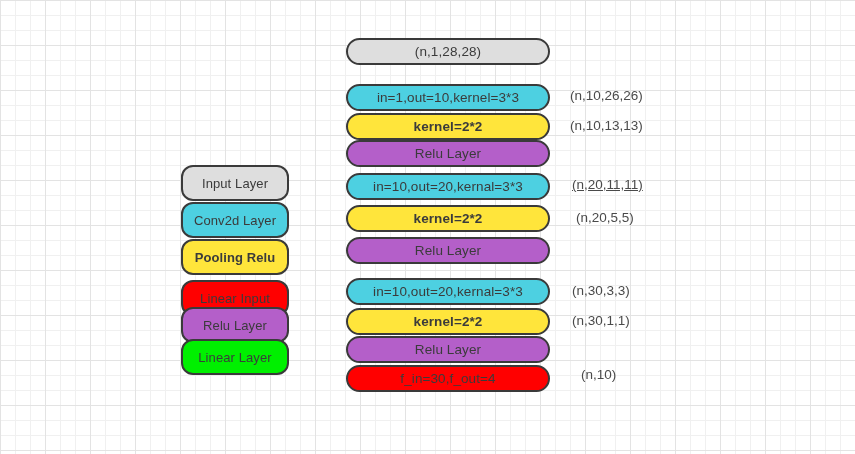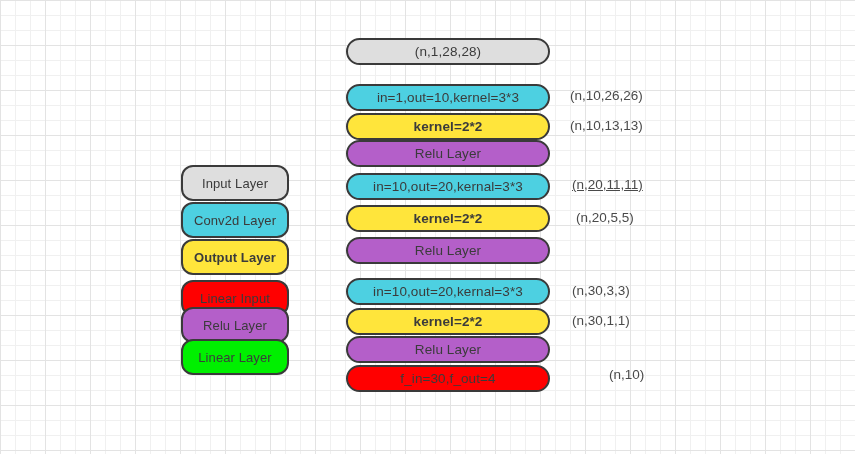--- a/index.html
+++ b/index.html
@@ -78,39 +78,39 @@
   .shape-label {
     position: absolute;
     left: 570px;
     font-size: 13.5px;
     color: #4a4a4a;
     white-space: nowrap;
     line-height: 1;
   }
   .shape-label.indent-1 { left: 572px; }
   .shape-label.indent-2 { left: 576px; }
-  .shape-label.indent-3 { left: 581px; margin-left: 28px; }
+  .shape-label.indent-3 { left: 581px; }
 </style>
 </head>
 <body>
 
 <div id="canvas">
 
   <div>
 
     <div class="node legend-pill c-input" style="top:165px;">
       <span>Input Layer</span>
     </div>
 
     <div class="node legend-pill c-conv" style="top:202px;">
       <span>Conv2d Layer</span>
     </div>
 
     <div class="node legend-pill c-pool" style="top:239px;">
-      <span>Output Layer</span>
+      <span>Pooling Relu</span>
     </div>
 
     <div class="node legend-pill c-linear" style="top:280px;">
       <span>Linear Input</span>
     </div>
 
     <div class="node legend-pill c-relu" style="top:307px;">
       <span>Relu Layer</span>
     </div>
 

